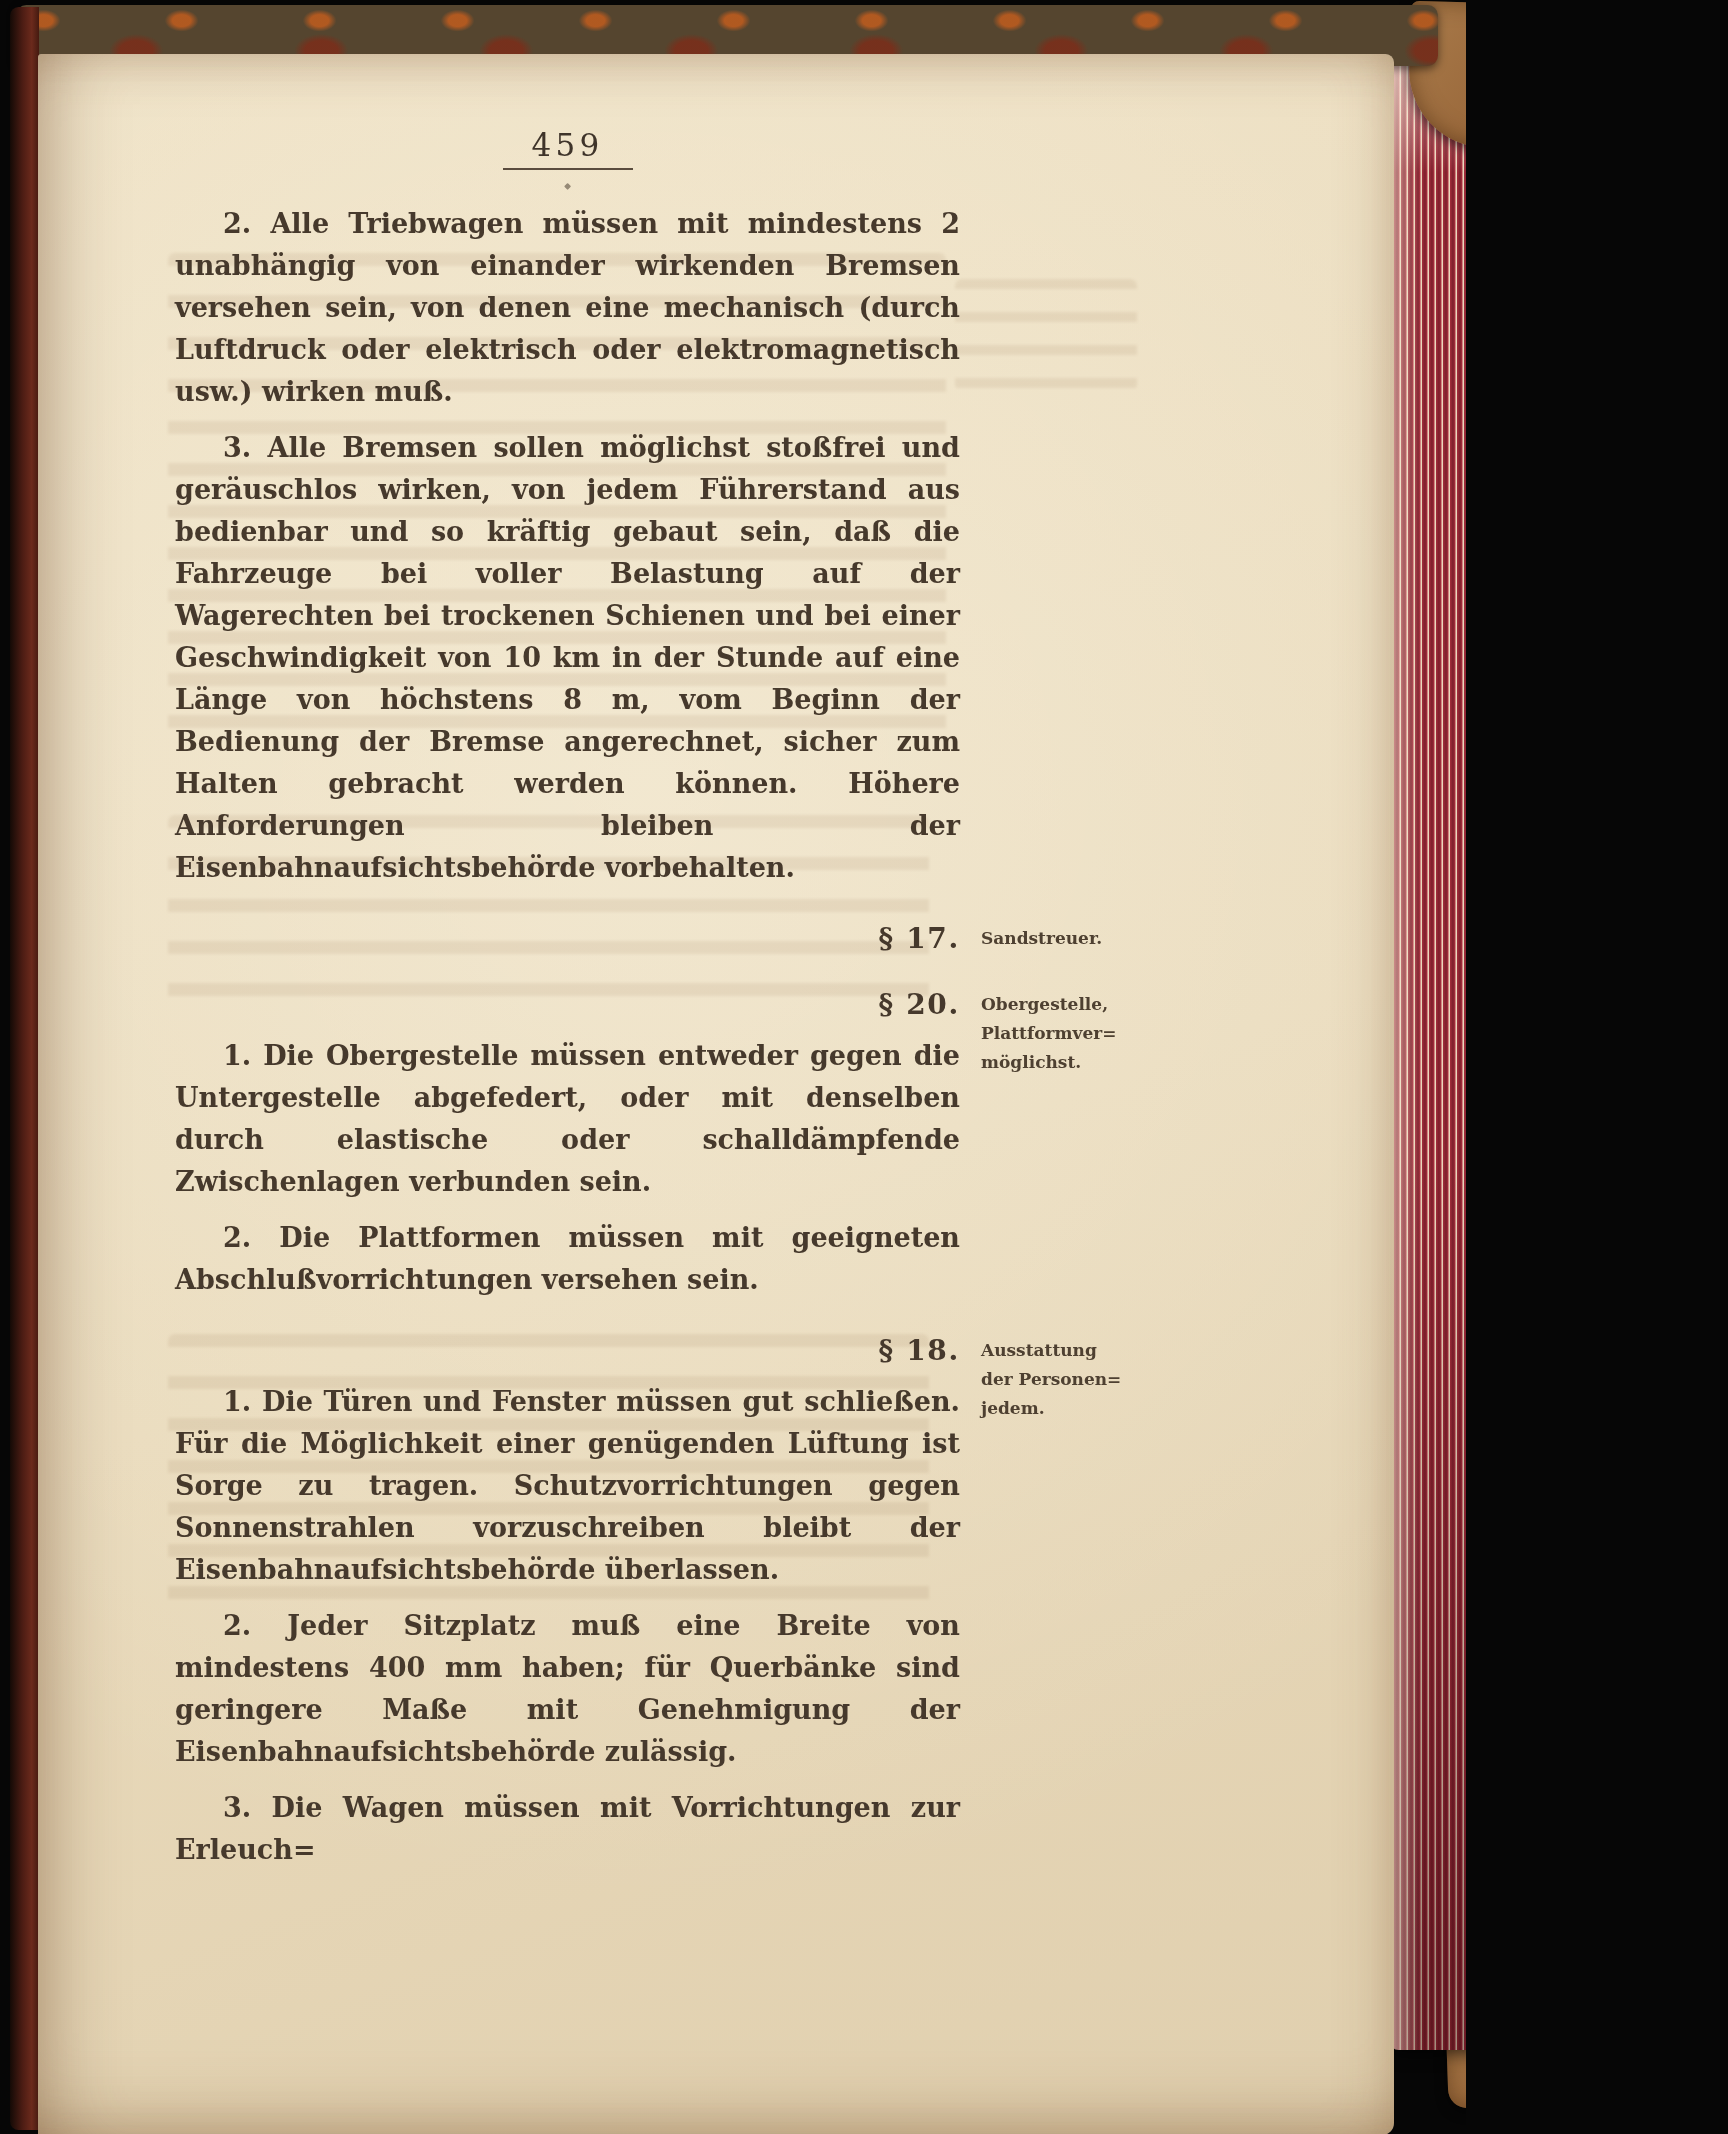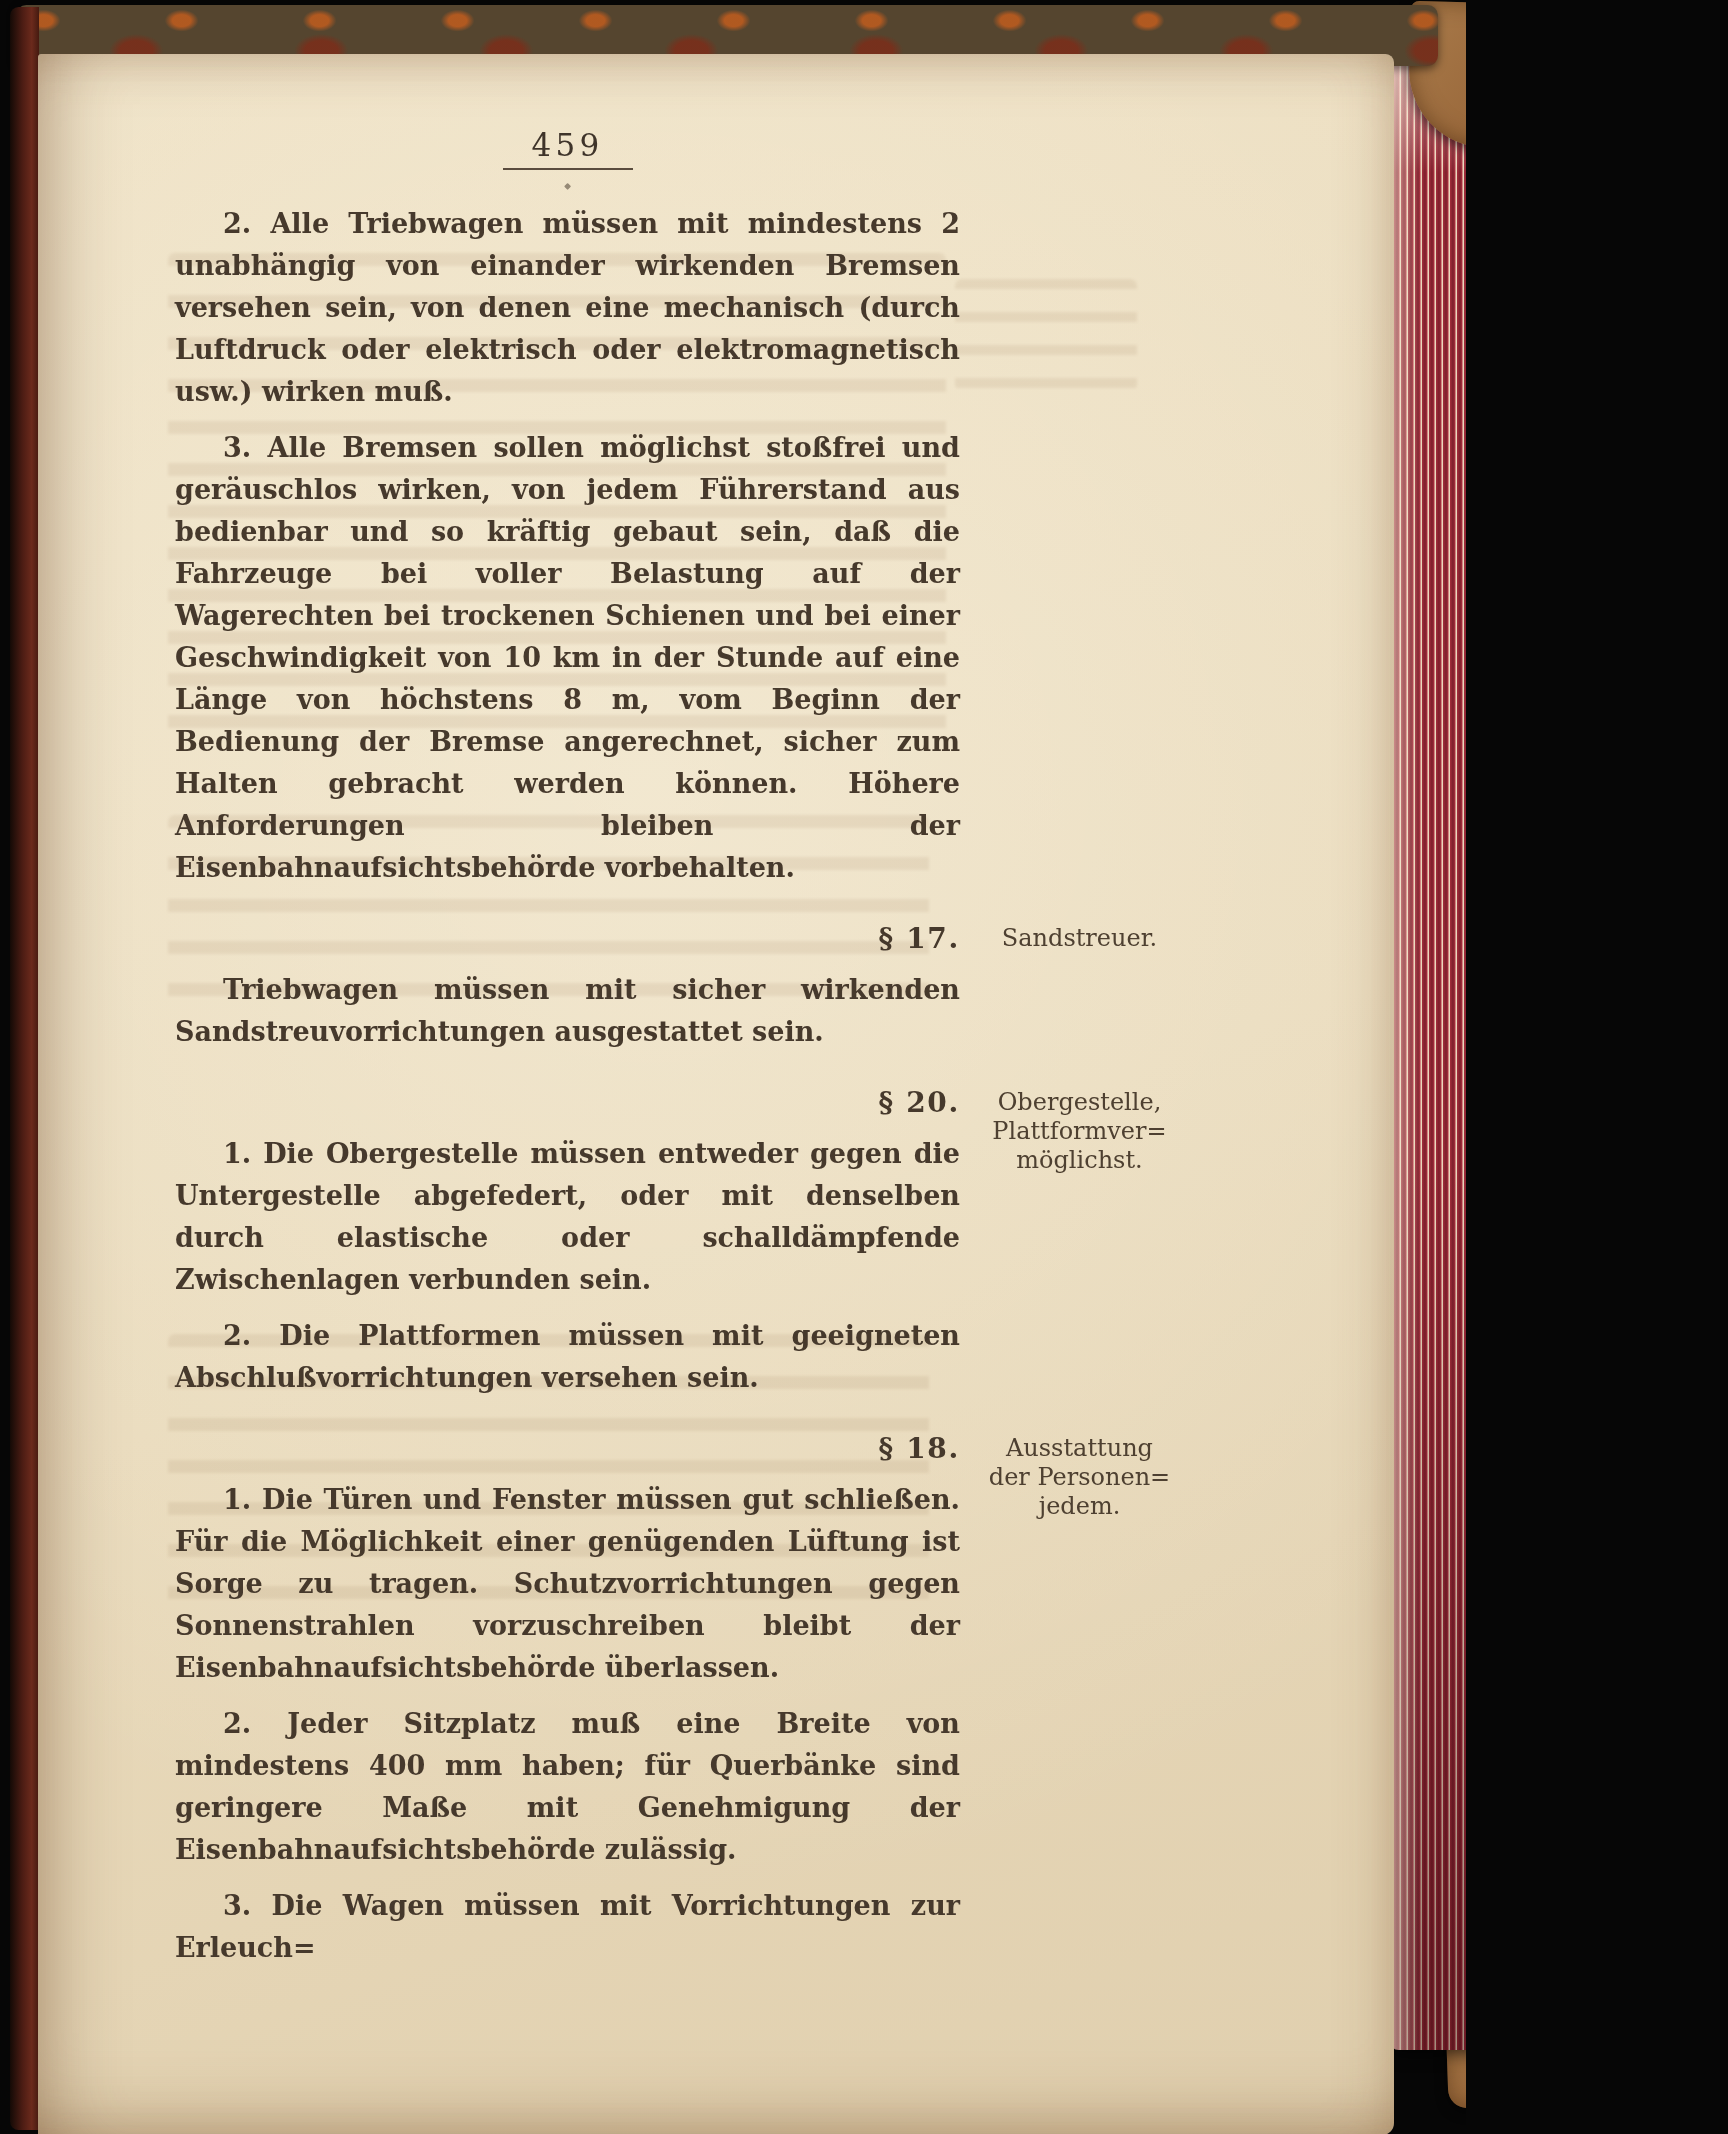--- a/index.html
+++ b/index.html
@@ -77,22 +77,22 @@
   .pagenum{font-size:31px; letter-spacing:4.3px; color:#3f342a;}
   .pagenum-rule{width:130px; height:1.7px; background:#5a4c3e; margin:5.2px auto 0;}
   .pagenum-dot{width:5.2px; height:5.2px; background:#5a4c3e; margin:14px auto 0; border-radius:0.9px;
     transform:rotate(45deg); opacity:.6;}
 
   .para{margin:0; margin-top:14px; text-align:justify; text-indent:48px;
     font-size:27px; line-height:42px; font-weight:bold; color:var(--ink);}
   .heading-row{position:relative; margin-top:33px; margin-bottom:7px;}
   .heading{text-align:right; font-size:28px; font-weight:bold; letter-spacing:1.7px; color:var(--ink);}
   .margin-note{position:absolute; left:806px; top:1.7px; width:197px;
-    font-size:24px; line-height:29px; font-weight:normal; color:#4e4031;
-    white-space:pre-line; text-align:center;}
+    font-size:17px; line-height:29px; font-weight:bold; color:#4e4031;
+    white-space:pre-line; text-align:left;}
 </style>
 </head>
 <body>
 
 <div class="scene">
 
   <div class="board-right marbled"></div>
   <div class="leather corner-tr"></div>
   <div class="leather corner-br"></div>
   <div class="head-edge"></div>
@@ -114,21 +114,20 @@
         <div class="pagenum-dot"></div>
       </div>
 
       <p class="para">2. Alle Triebwagen müssen mit mindestens 2 unabhängig von einander wirkenden Bremsen versehen sein, von denen eine mechanisch (durch Luftdruck oder elektrisch oder elektromagnetisch usw.) wirken muß.</p>
       <p class="para">3. Alle Bremsen sollen möglichst stoßfrei und geräuschlos wirken, von jedem Führerstand aus bedienbar und so kräftig gebaut sein, daß die Fahrzeuge bei voller Belastung auf der Wagerechten bei trockenen Schienen und bei einer Geschwindigkeit von 10 km in der Stunde auf eine Länge von höchstens 8 m, vom Beginn der Bedienung der Bremse angerechnet, sicher zum Halten gebracht werden können. Höhere Anforderungen bleiben der Eisenbahnaufsichtsbehörde vorbehalten.</p>
 
       <div class="heading-row">
         <div class="heading">§ 17.</div>
         <div class="margin-note">Sandstreuer.</div>
       </div>
-      <p class="para">Triebwagen müssen mit sicher wirkenden Sandstreuvorrichtungen ausgestattet sein.</p>
 
       <div class="heading-row">
         <div class="heading">§ 20.</div>
         <div class="margin-note">Obergestelle,
 Plattformver=
 möglichst.</div>
       </div>
       <p class="para">1. Die Obergestelle müssen entweder gegen die Untergestelle abgefedert, oder mit denselben durch elastische oder schalldämpfende Zwischenlagen verbunden sein.</p>
       <p class="para">2. Die Plattformen müssen mit geeigneten Abschlußvorrichtungen versehen sein.</p>
 

